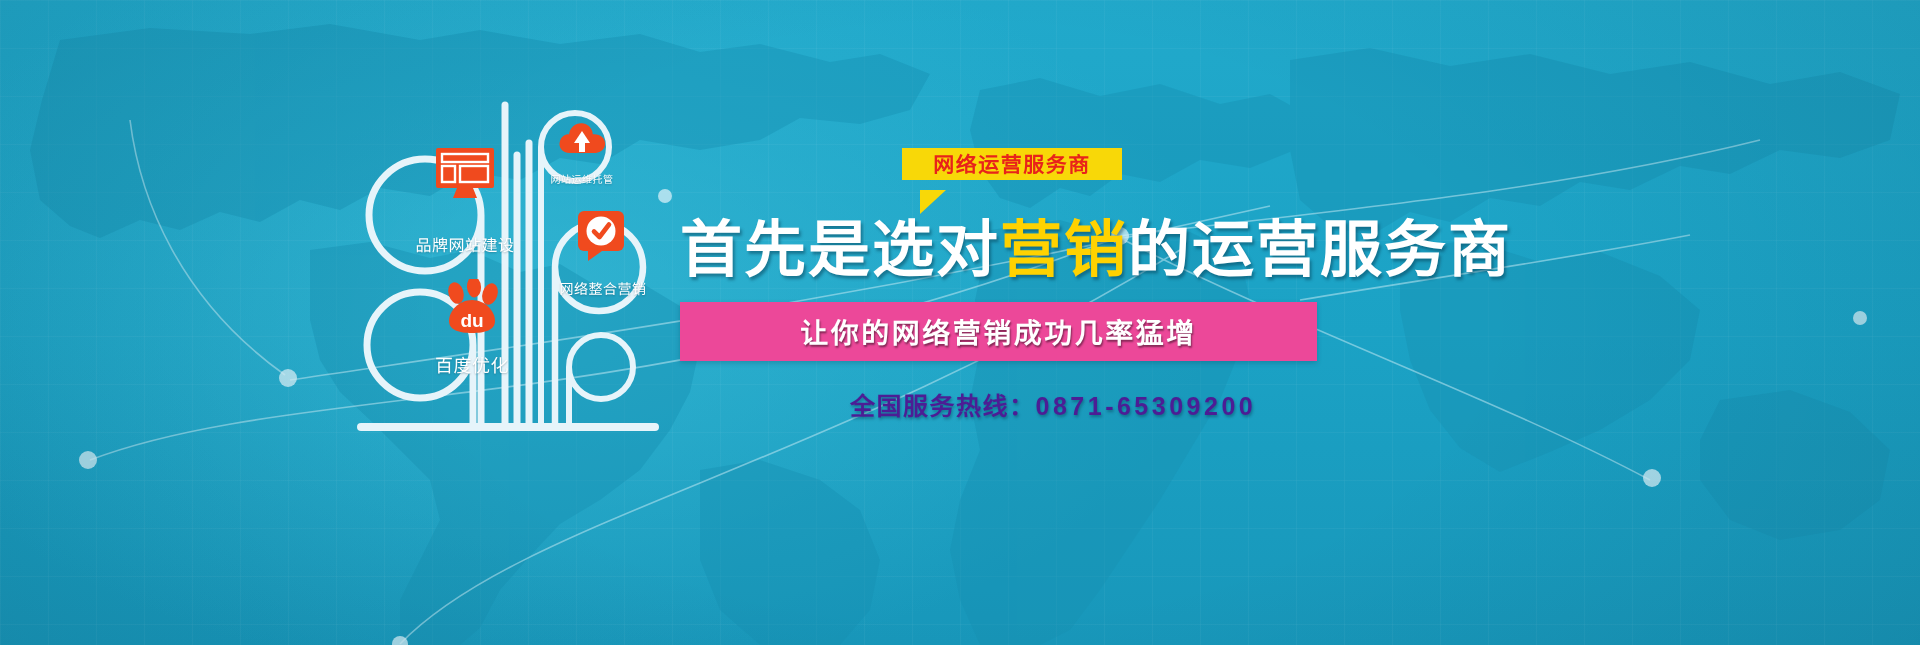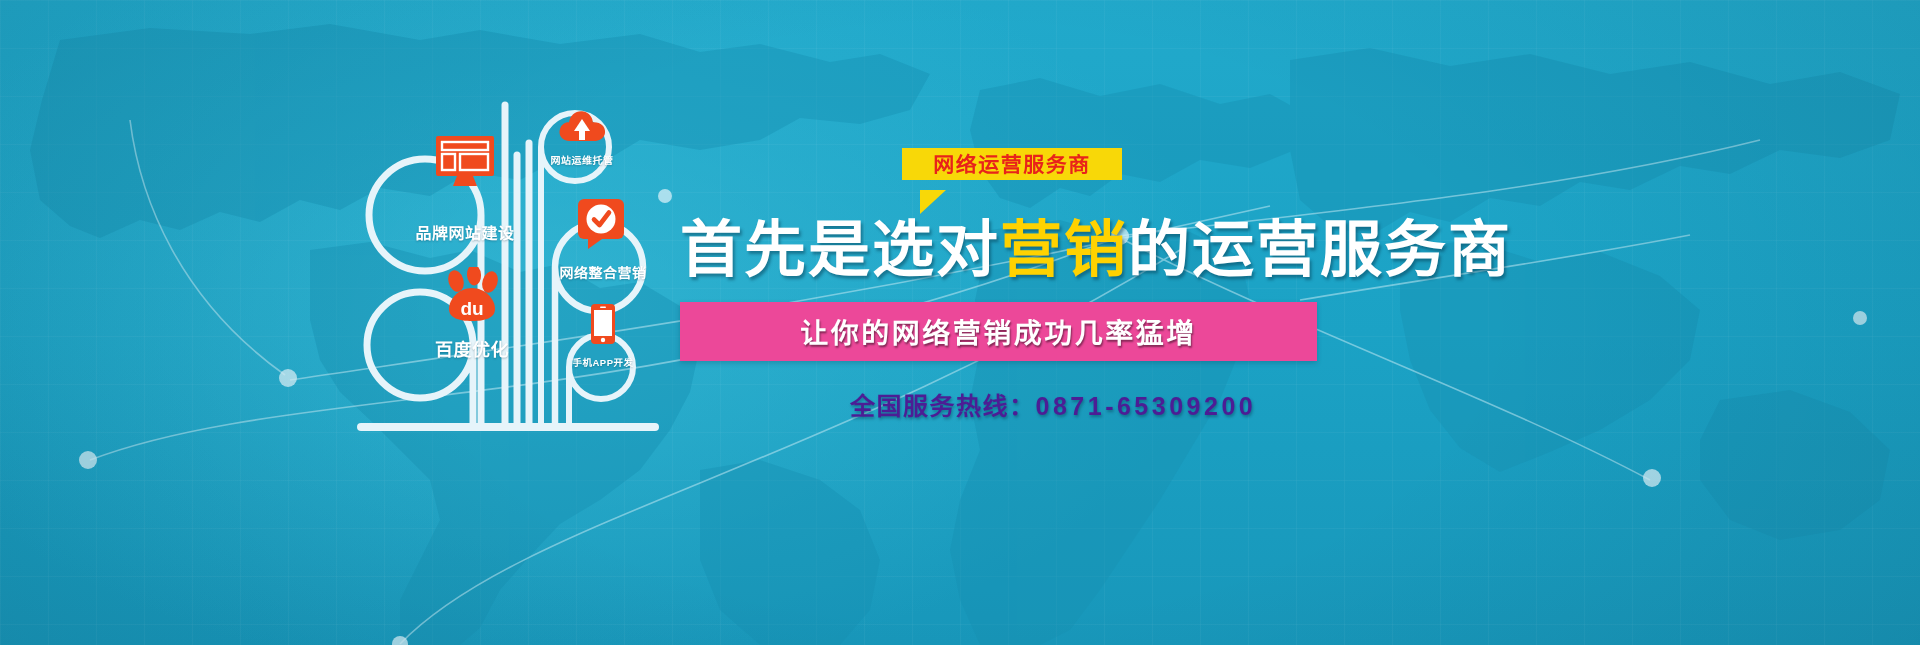--- a/index.html
+++ b/index.html
@@ -35,38 +35,38 @@
   .bg-vig{
     position:absolute; inset:0;
     background:radial-gradient(ellipse 1250px 700px at 50% 50%, rgba(0,0,0,0) 42%, rgba(0,30,45,.13) 100%);
   }
 
   
   .tree-wrap{ position:absolute; left:355px; top:95px; width:340px; height:345px; }
   .tree-svg{ position:absolute; inset:0; width:100%; height:100%; overflow:visible; }
 
   .node{ position:absolute; text-align:center; }
-  .node .ico{ display:block; margin:0 auto;text-decoration:underline; }
+  .node .ico{ display:block; margin:12px auto;text-decoration:underline; }
   .node .lbl{
-    display:block; color:#ffffff; font-weight:bold;
+    display:block; color:#ffffff; font-weight:normal;
     letter-spacing:.5px; white-space:nowrap;
     text-shadow:0 1px 2px rgba(0,40,60,.30);
   }
 
   #node-website{ left:17px;  top:40px;  width:186px; }
   #node-website .lbl{ font-size:16px; margin-top:29px; }
 
   #node-baidu{   left:24px;  top:172px; width:186px; }
   #node-baidu .lbl{ font-size:18px; margin-top:8px; }
 
   #node-hosting{ left:167px; top:14px;  width:120px; }
   #node-hosting .lbl{ font-size:10px; margin-top:5px; }
 
   #node-imk{     left:178px; top:103px; width:140px; }
-  #node-imk .lbl{ font-size:14px; margin-top:8px; }
+  #node-imk .lbl{ font-size:14px; margin-top:0; }
 
   #node-app{     left:196px; top:208px; width:104px; }
   #node-app .lbl{ font-size:9.5px; margin-top:6px; }
 
   
   .content{ position:absolute; left:680px; top:148px; width:1000px; }
 
   .badge-wrap{ position:relative; width:220px; height:45px; margin-left:222px; }
   .badge{
     position:relative; width:220px; height:32px;
@@ -246,31 +246,20 @@
         <svg width="52" height="52" viewBox="0 0 52 52">
           <rect x="1" y="1" width="46" height="40" rx="6" fill="#f04a1e"></rect>
           <path d="M11 38 L11 51 L25 41 Z" fill="#f04a1e"></path>
           <circle cx="24" cy="21" r="14.5" fill="#ffffff"></circle>
           <path d="M17 21.5 L22.5 27 L32 14.5" fill="none" stroke="#f04a1e" stroke-width="4.6" stroke-linecap="round" stroke-linejoin="round"></path>
         </svg>
       </span>
       <span class="lbl">网络整合营销</span>
     </div>
 
-    <div class="node" id="node-app">
-      <span class="ico">
-        <svg width="26" height="42" viewBox="0 0 26 42">
-          <rect x="1" y="1" width="24" height="40" rx="4" fill="#f04a1e"></rect>
-          <rect x="4" y="7" width="18" height="26" fill="#ffffff"></rect>
-          <circle cx="13" cy="37" r="2.2" fill="#ffffff"></circle>
-          <rect x="10" y="3.4" width="6" height="1.6" rx="0.8" fill="#ffffff"></rect>
-        </svg>
-      </span>
-      <span class="lbl">手机APP开发</span>
-    </div>
   </div>
 
   <div class="content">
 
     <div class="badge-wrap">
       <div class="badge">
         <span class="badge-text">网络运营服务商</span>
       </div>
       <div class="badge-tail"></div>
     </div>

